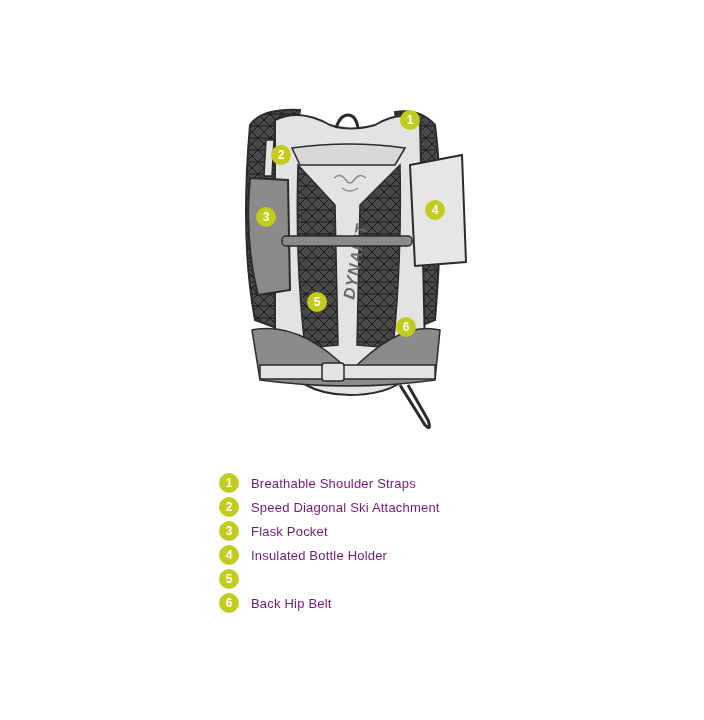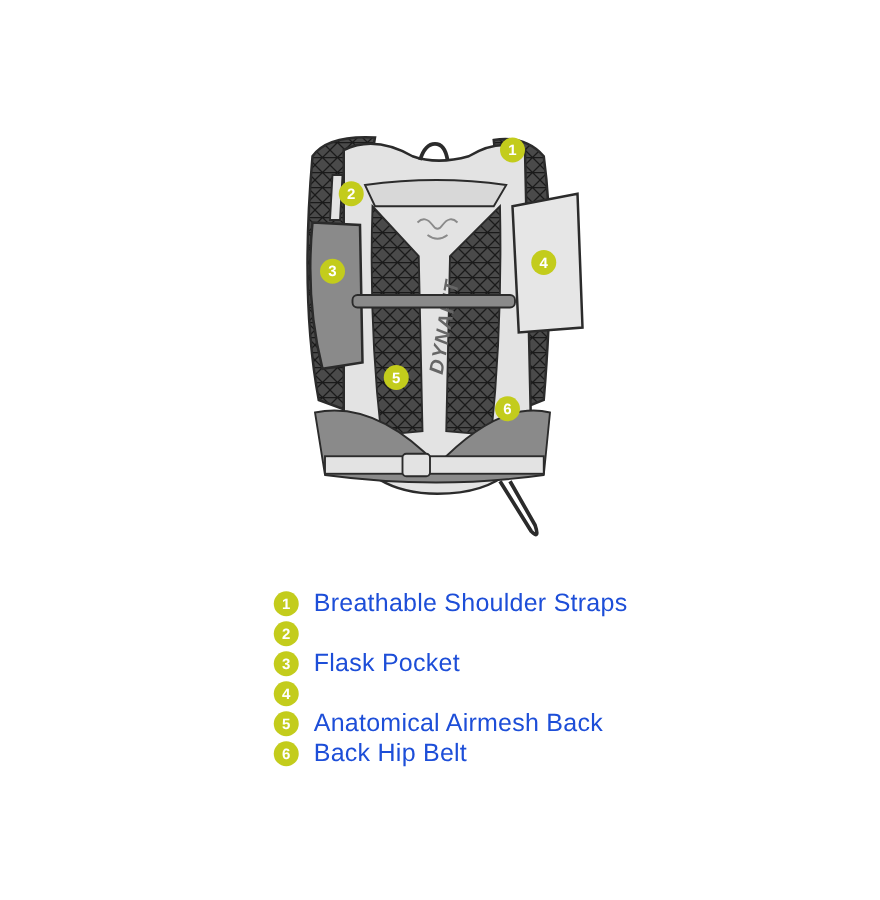--- a/index.html
+++ b/index.html
@@ -2,21 +2,21 @@
 <html><head>
 <meta charset="utf-8">
 <style>
   html, body { margin:0; padding:0; background:#ffffff; }
   body { width:704px; height:720px; position:relative; overflow:hidden; font-family:"Liberation Sans", sans-serif; }
   .illus { position:absolute; left:0; top:0; width:704px; height:450px; }
   .badge-abs { position:absolute; width:20px; height:20px; border-radius:50%; background:#c3cc1c; color:#fff; font-weight:bold; font-size:12px; line-height:20px; text-align:center; font-family:"Liberation Sans", sans-serif; }
   .legend { position:absolute; left:219px; top:471px; }
   .legend-item { display:flex; align-items:center; height:24px; }
   .legend-badge { width:20px; height:20px; border-radius:50%; background:#c3cc1c; color:#fff; font-weight:bold; font-size:12px; line-height:20px; text-align:center; margin-right:12px; }
-  .legend-label { font-size:20px; color:#1d4ed8; letter-spacing:0.2px; }
+  .legend-label { font-size:13px; color:#701a75; letter-spacing:0.2px; }
 </style>
 </head>
 <body>
 
 <svg class="illus" viewBox="0 0 704 450" xmlns="http://www.w3.org/2000/svg">
   <defs>
     <pattern id="mesh" width="12" height="12" patternUnits="userSpaceOnUse">
       <rect width="12" height="12" fill="#4a4a4a"></rect>
       <path d="M0 0 L12 12 M12 0 L0 12 M0 6 L12 6" stroke="#1a1a1a" stroke-width="1"></path>
     </pattern>
@@ -59,29 +59,30 @@
 <div class="badge-abs" style="left:307px;top:292px">5</div>
 <div class="badge-abs" style="left:396px;top:317px">6</div>
 
 <div class="legend">
   <div class="legend-item">
     <span class="legend-badge">1</span>
     <span class="legend-label">Breathable Shoulder Straps</span>
   </div>
   <div class="legend-item">
     <span class="legend-badge">2</span>
+    <span class="legend-label">Speed Diagonal Ski Attachment</span>
   </div>
   <div class="legend-item">
     <span class="legend-badge">3</span>
     <span class="legend-label">Flask Pocket</span>
   </div>
   <div class="legend-item">
     <span class="legend-badge">4</span>
+    <span class="legend-label">Insulated Bottle Holder</span>
   </div>
   <div class="legend-item">
     <span class="legend-badge">5</span>
-    <span class="legend-label">Anatomical Airmesh Back</span>
   </div>
   <div class="legend-item">
     <span class="legend-badge">6</span>
     <span class="legend-label">Back Hip Belt</span>
   </div>
 </div>
 
 </body></html>

